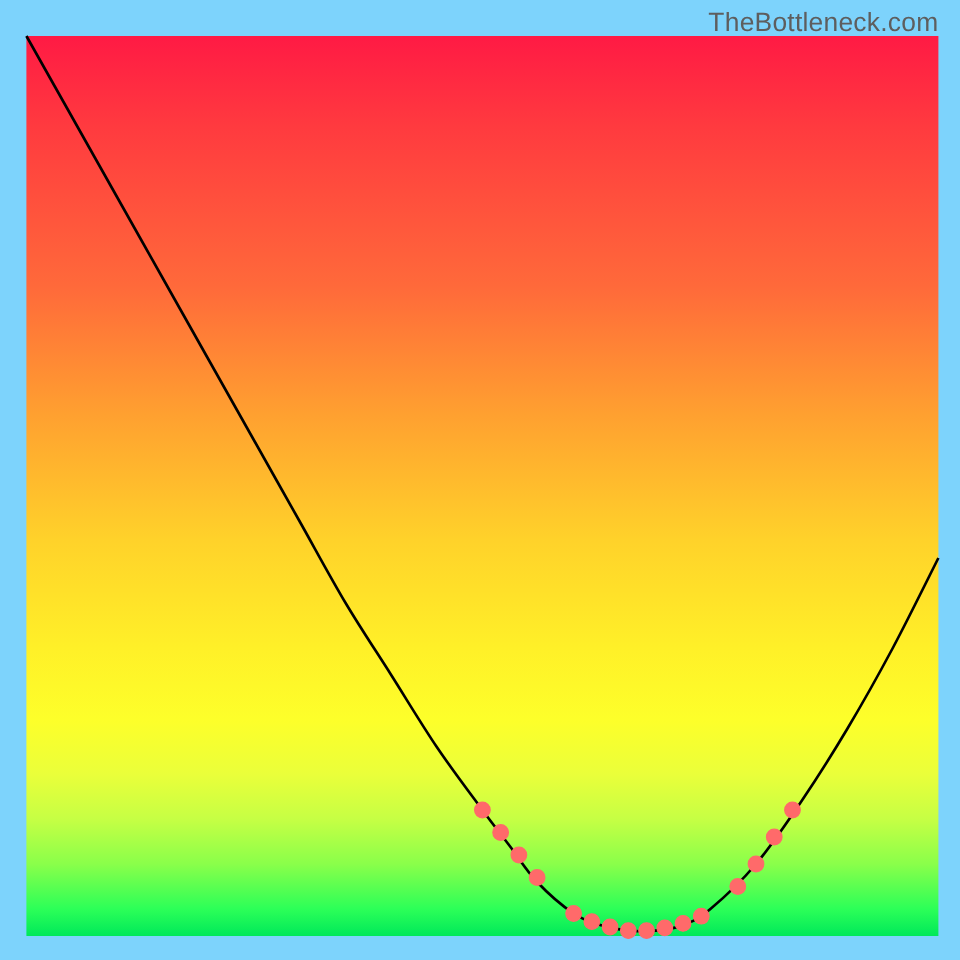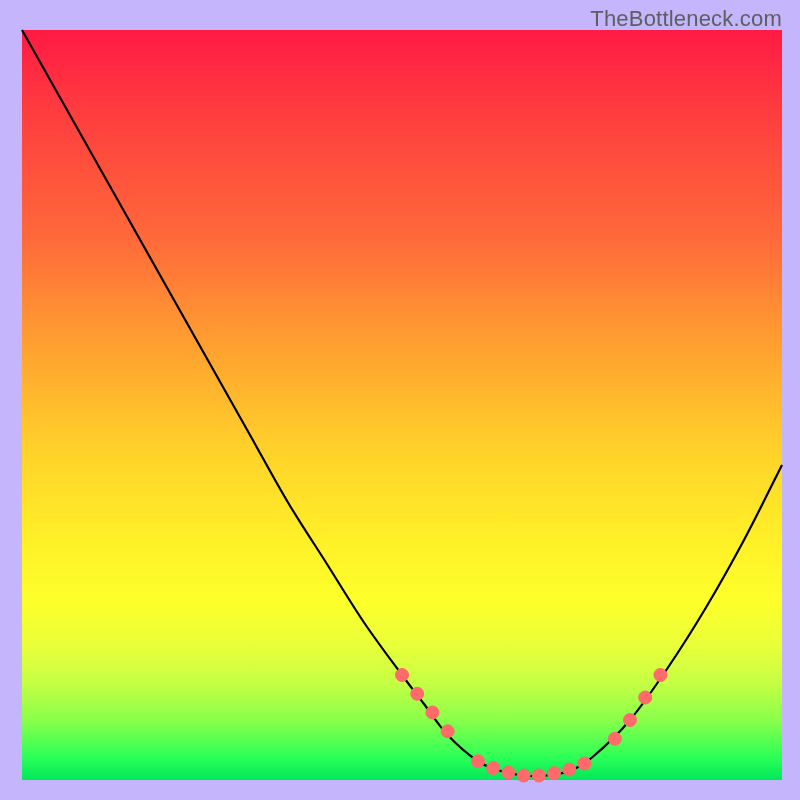--- a/index.html
+++ b/index.html
@@ -8,21 +8,21 @@
     width: 800px;
     height: 800px;
     background: #000;
     overflow: hidden;
     font-family: Arial, Helvetica, sans-serif;
   }
   .stage {
     position: relative;
     width: 800px;
     height: 800px;
-    background: #c4b5fd;
+    background: #7dd3fc;
   }
   .plot-area {
     position: absolute;
     left: 22px;
     top: 30px;
     width: 760px;
     height: 750px;
     
     background: linear-gradient(
       to bottom,

